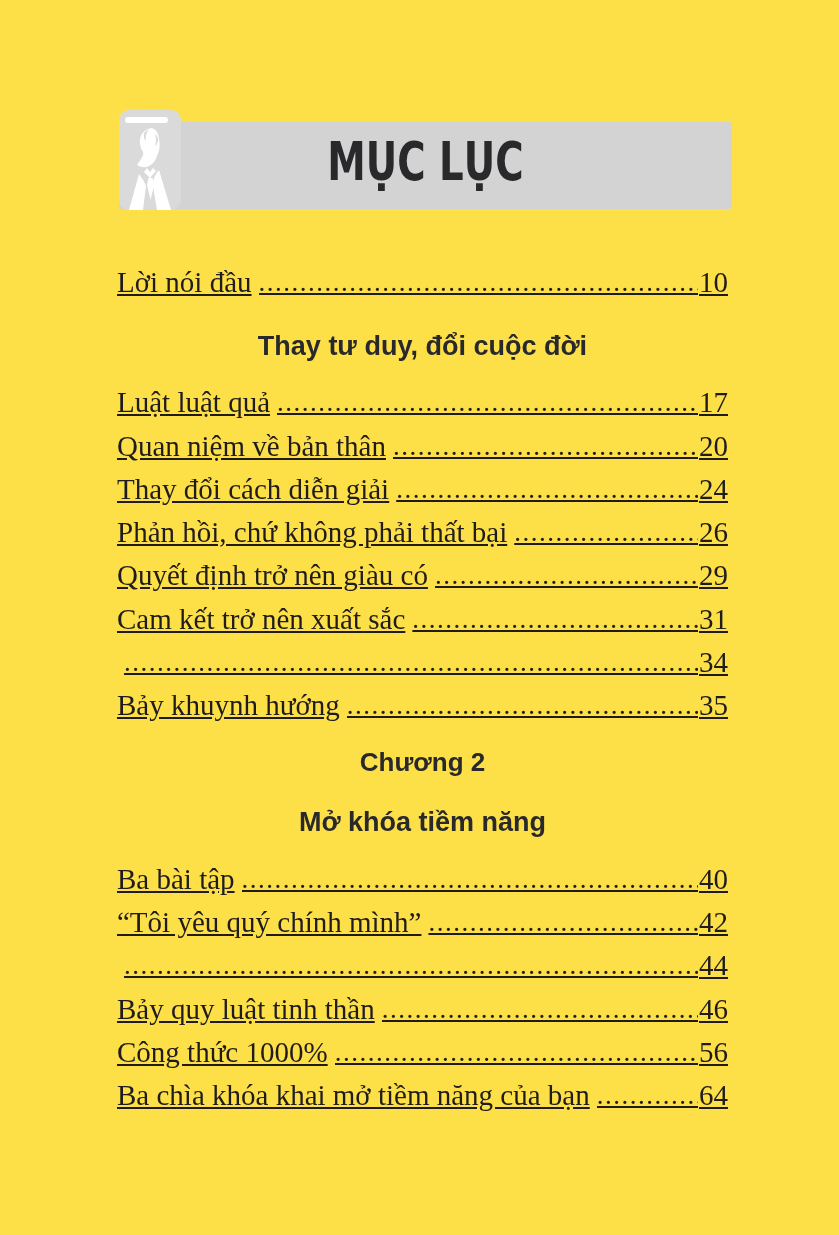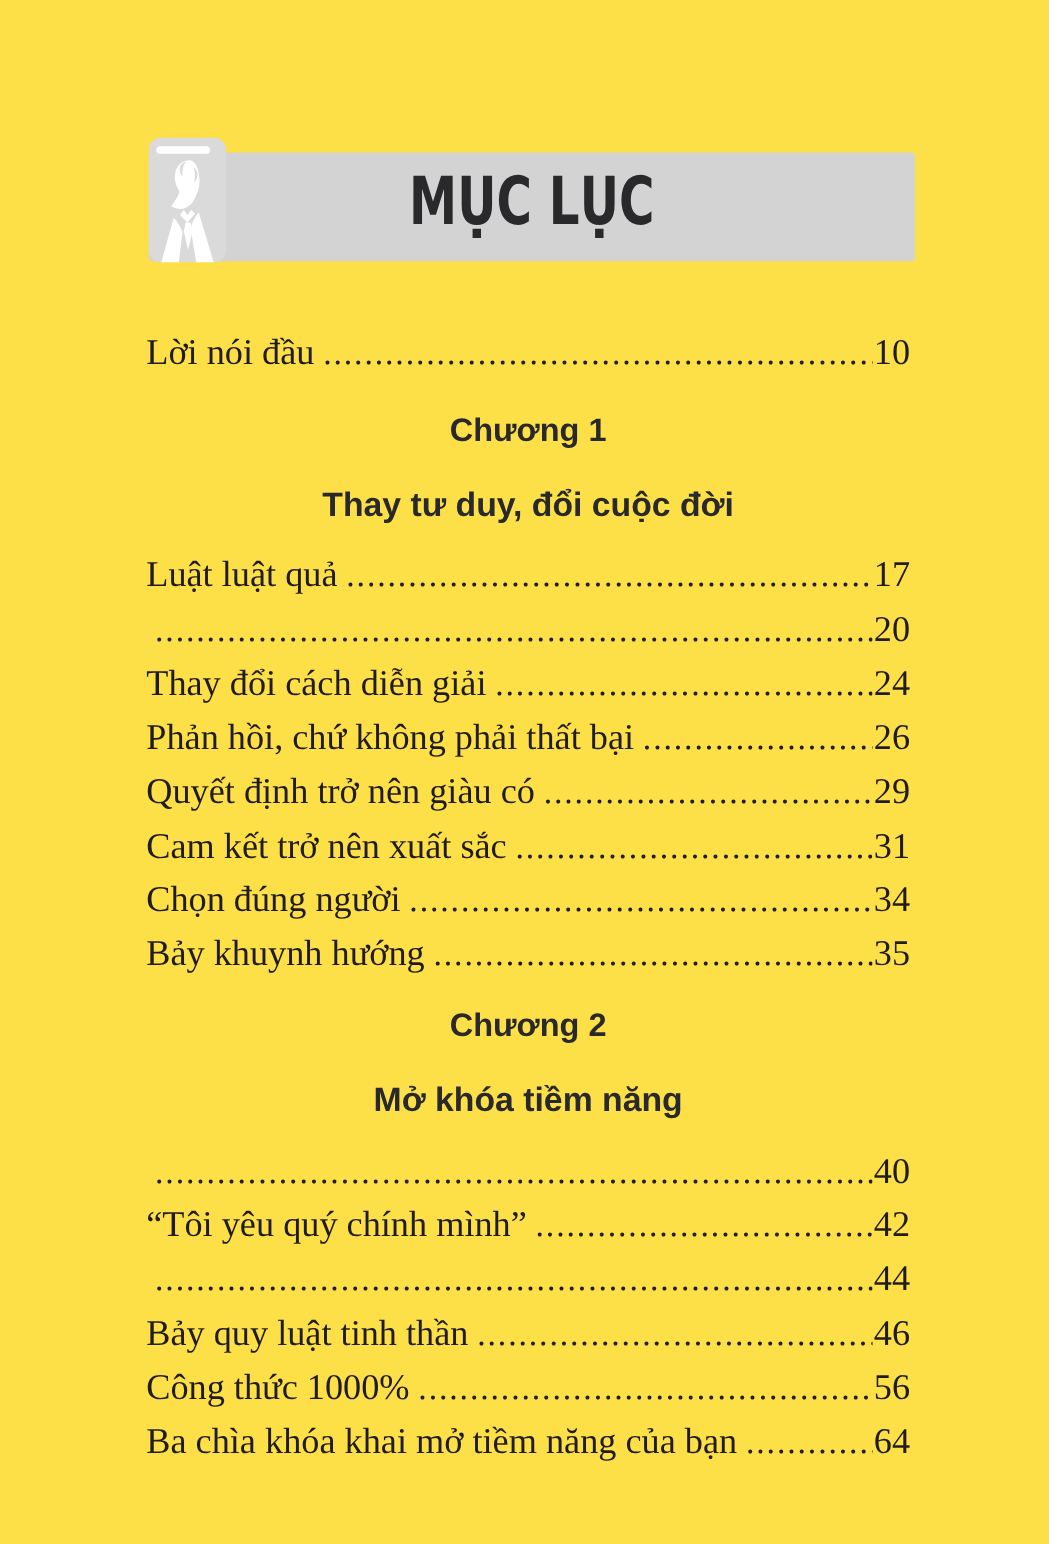--- a/index.html
+++ b/index.html
@@ -35,20 +35,21 @@
   }
   
   .toc{
     position:absolute;left:117px;top:209px;width:611px;
   }
   .toc-row{
     display:flex;align-items:center;
     height:43.3px;line-height:43.3px;
     font-size:29px;
     white-space:nowrap;
+    text-decoration:underline;
   }
   .toc-row .t{flex:none;}
   .toc-row .dots{
     flex:1 1 auto;overflow:hidden;
     letter-spacing:1.5px;
     margin:0 1px 0 7px;
     font-size:27px;
   }
   .toc-row .p{flex:none;}
   .preface{margin-top:52px;}
@@ -96,31 +97,31 @@
 
   <div class="toc">
 
     <div class="toc-row preface">
       <span class="t">Lời nói đầu</span>
       <span class="dots">........................................................................................................................................................................................................</span>
       <span class="p">10</span>
     </div>
 
     <div class="chapter chapter-1">
-      <div class="h">Chương 1</div>
       <div class="s">Thay tư duy, đổi cuộc đời</div>
     </div>
 
     <div class="group group-1">
       <div class="toc-row">
         <span class="t">Luật luật quả</span>
         <span class="dots">........................................................................................................................................................................................................</span>
         <span class="p">17</span>
       </div>
       <div class="toc-row">
+        <span class="t">Quan niệm về bản thân</span>
         <span class="dots">........................................................................................................................................................................................................</span>
         <span class="p">20</span>
       </div>
       <div class="toc-row">
         <span class="t">Thay đổi cách diễn giải</span>
         <span class="dots">........................................................................................................................................................................................................</span>
         <span class="p">24</span>
       </div>
       <div class="toc-row">
         <span class="t">Phản hồi, chứ không phải thất bại</span>
@@ -131,38 +132,38 @@
         <span class="t">Quyết định trở nên giàu có</span>
         <span class="dots">........................................................................................................................................................................................................</span>
         <span class="p">29</span>
       </div>
       <div class="toc-row">
         <span class="t">Cam kết trở nên xuất sắc</span>
         <span class="dots">........................................................................................................................................................................................................</span>
         <span class="p">31</span>
       </div>
       <div class="toc-row">
-        <span class="t">Chọn đúng người</span>
         <span class="dots">........................................................................................................................................................................................................</span>
         <span class="p">34</span>
       </div>
       <div class="toc-row">
         <span class="t">Bảy khuynh hướng</span>
         <span class="dots">........................................................................................................................................................................................................</span>
         <span class="p">35</span>
       </div>
     </div>
 
     <div class="chapter chapter-2">
       <div class="h">Chương 2</div>
       <div class="s">Mở khóa tiềm năng</div>
     </div>
 
     <div class="group group-2">
       <div class="toc-row">
+        <span class="t">Ba bài tập</span>
         <span class="dots">........................................................................................................................................................................................................</span>
         <span class="p">40</span>
       </div>
       <div class="toc-row">
         <span class="t">“Tôi yêu quý chính mình”</span>
         <span class="dots">........................................................................................................................................................................................................</span>
         <span class="p">42</span>
       </div>
       <div class="toc-row">
         <span class="dots">........................................................................................................................................................................................................</span>

